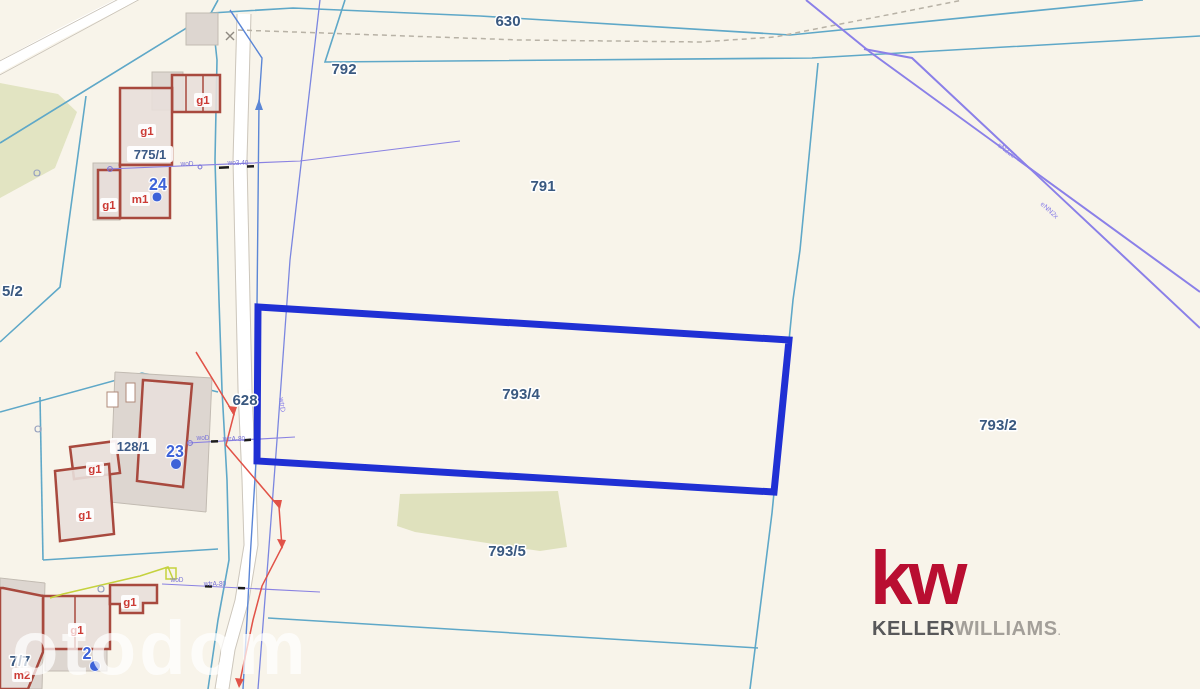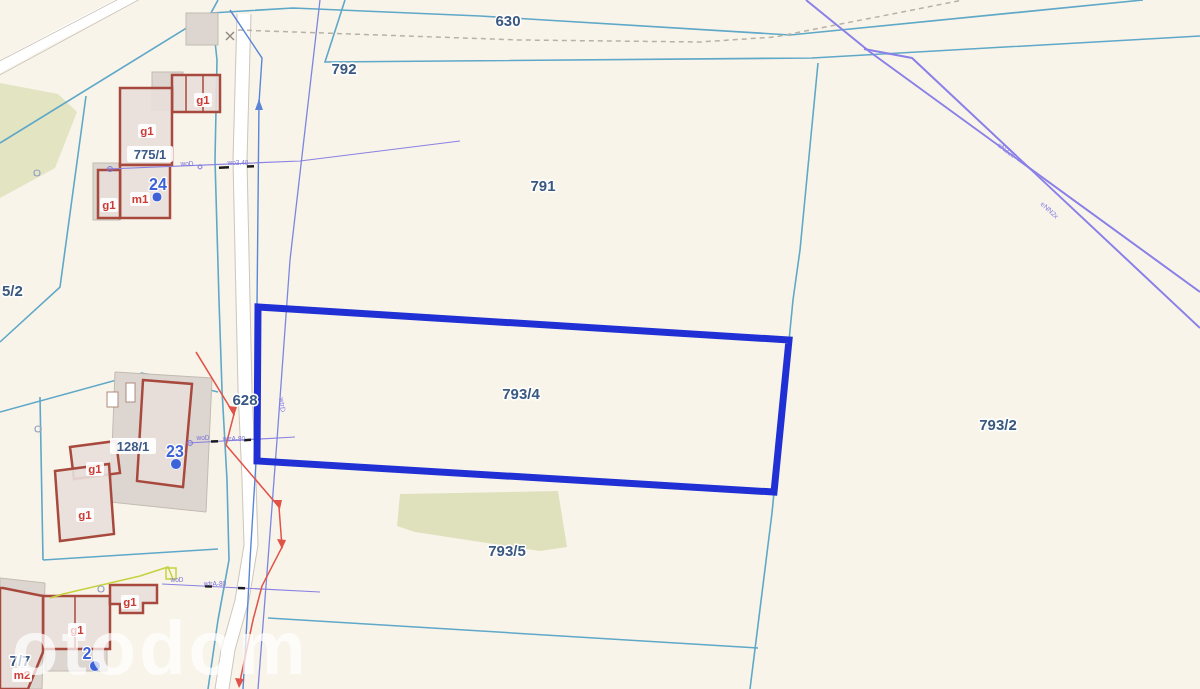--- a/index.html
+++ b/index.html
@@ -209,13 +209,17 @@
   <text class="util-txt" x="234" y="441" text-anchor="middle">wtrA-80</text>
   <text class="util-txt" x="177" y="582" text-anchor="middle">woD</text>
   <text class="util-txt" x="215" y="586" text-anchor="middle">wtrA-80</text>
   <text class="util-txt2" transform="translate(280,405) rotate(84)" text-anchor="middle">wtrD</text>
   <text class="util-txt2" transform="translate(1005,152) rotate(37)" text-anchor="middle">eN22c</text>
   <text class="util-txt2" transform="translate(1048,212) rotate(42)" text-anchor="middle">eNN2x</text>
 </svg>
 
 <div class="watermark">otodom</div>
 
+<div class="kwlogo">
+  <span class="mark">kw</span>
+  <span class="nameline"><span class="bold">KELLER</span><span class="light">WILLIAMS</span><span class="dot">.</span></span>
 </div>
+</div>
 
 </body></html>

